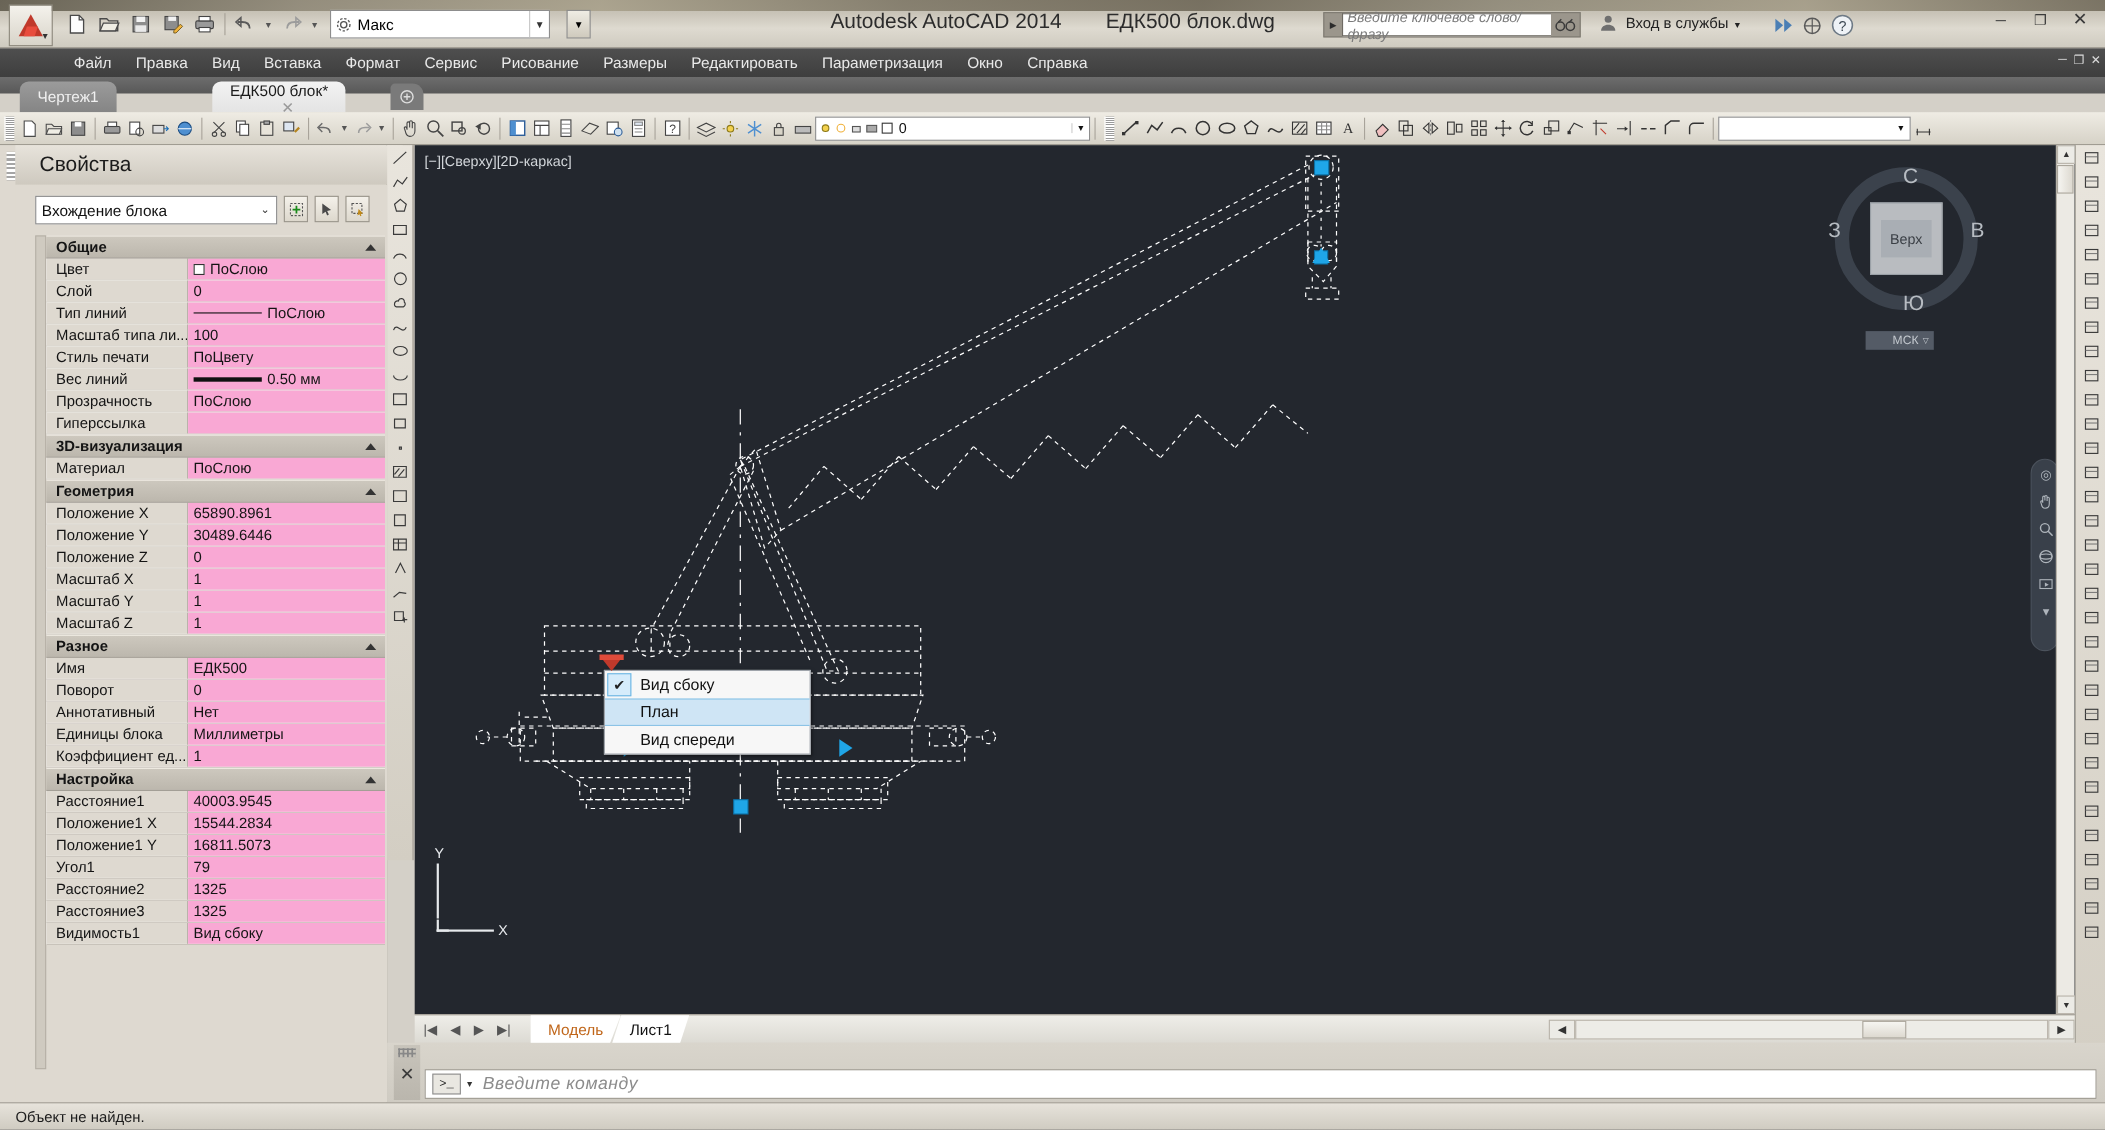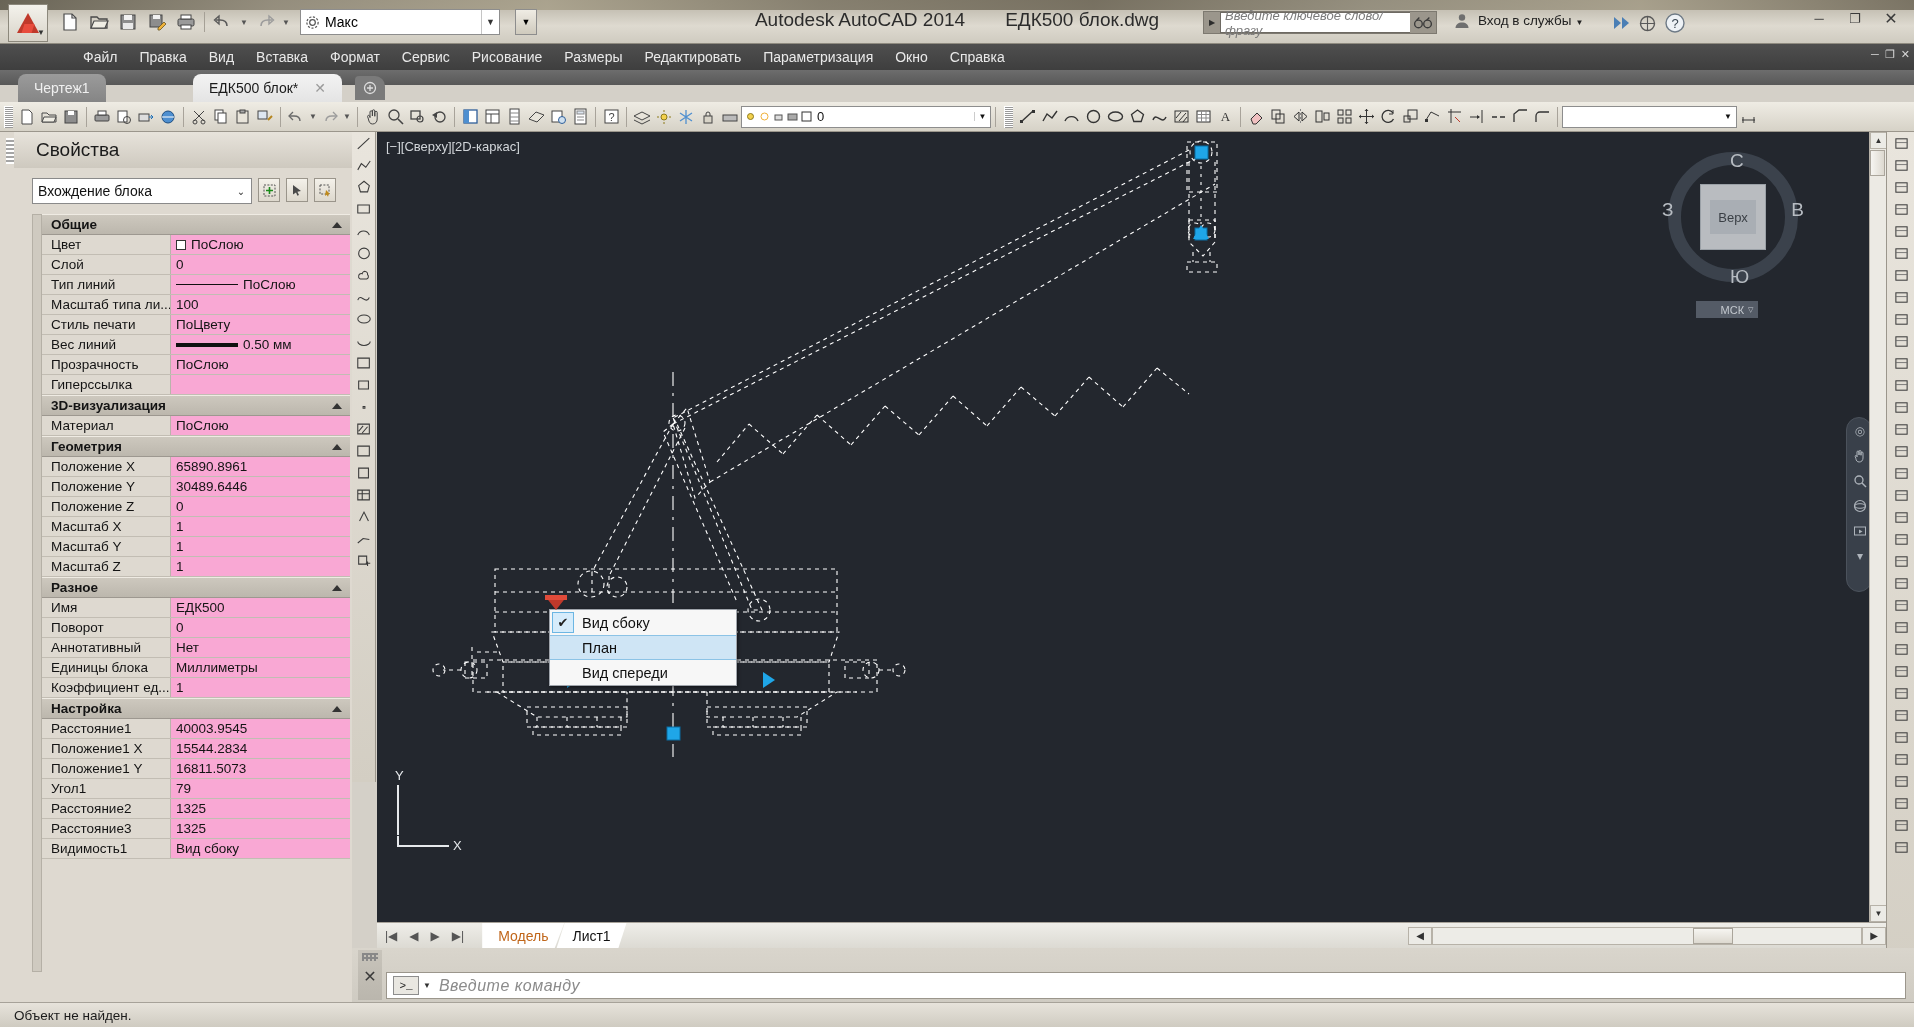--- a/index.html
+++ b/index.html
@@ -82,37 +82,37 @@
 
   .winbtns{ position:absolute; right:6px; top:6px; display:flex; gap:2px;}
   .winbtn{ width:34px;height:24px; display:flex;align-items:center;justify-content:center;
     color:#3a3a3a; font-size:13px;}
   .winbtn.close{ color:#3a3a3a; font-size:16px;}
 
   
   .menubar{
     position:absolute; left:0; top:44px; width:1914px; height:26px;
     background:linear-gradient(to bottom,#4f4f4f,#3e3e3e);
-    display:flex; align-items:center; padding-left:72px;
+    display:flex; align-items:center; padding-left:56px;
   }
   .menuitem{ color:#e9e9e9; font-size:14px; padding:3px 11px; white-space:nowrap;}
   .menu-winbtns{ position:absolute; right:4px; top:4px; display:flex; gap:6px; color:#d8d8d8; font-size:11px;}
 
   
   .filetabs{
     position:absolute; left:0; top:70px; width:1914px; height:15px;
     background:linear-gradient(to bottom,#6d6d6d,#585858);
   }
   .ftab{
     position:absolute; top:4px; height:28px;
     display:flex;align-items:center; padding:0 16px; font-size:14px;
     border-radius:8px 8px 0 0;
   }
   .ftab.inactive{ left:18px; background:linear-gradient(to bottom,#9b9b9b,#858585); color:#f0f0f0;}
-  .ftab.active{ left:193px; background:linear-gradient(to bottom,#f3f3f3,#e4e4e4); color:#1a1a1a;}
+  .ftab.active{ left:193px; background:linear-gradient(to bottom,#f3f3f3,#e4e4e4); color:#1a1a1a;flex-direction:column;}
   .ftab .xc{ margin-left:16px; color:#9a9a9a; font-size:14px;}
   .ftab-add{ position:absolute; left:355px; top:6px; width:30px;height:24px;
     background:#7a7a7a; border-radius:4px 10px 0 0; display:flex;align-items:center;justify-content:center;
     color:#ddd; font-size:13px;}
 
   
   .toolrow{
     position:absolute; left:0; top:102px; width:1914px; height:30px;
     background:linear-gradient(to bottom,#efece4,#d6d2c7);
     border-bottom:1px solid #9b968c; display:flex; align-items:center;

